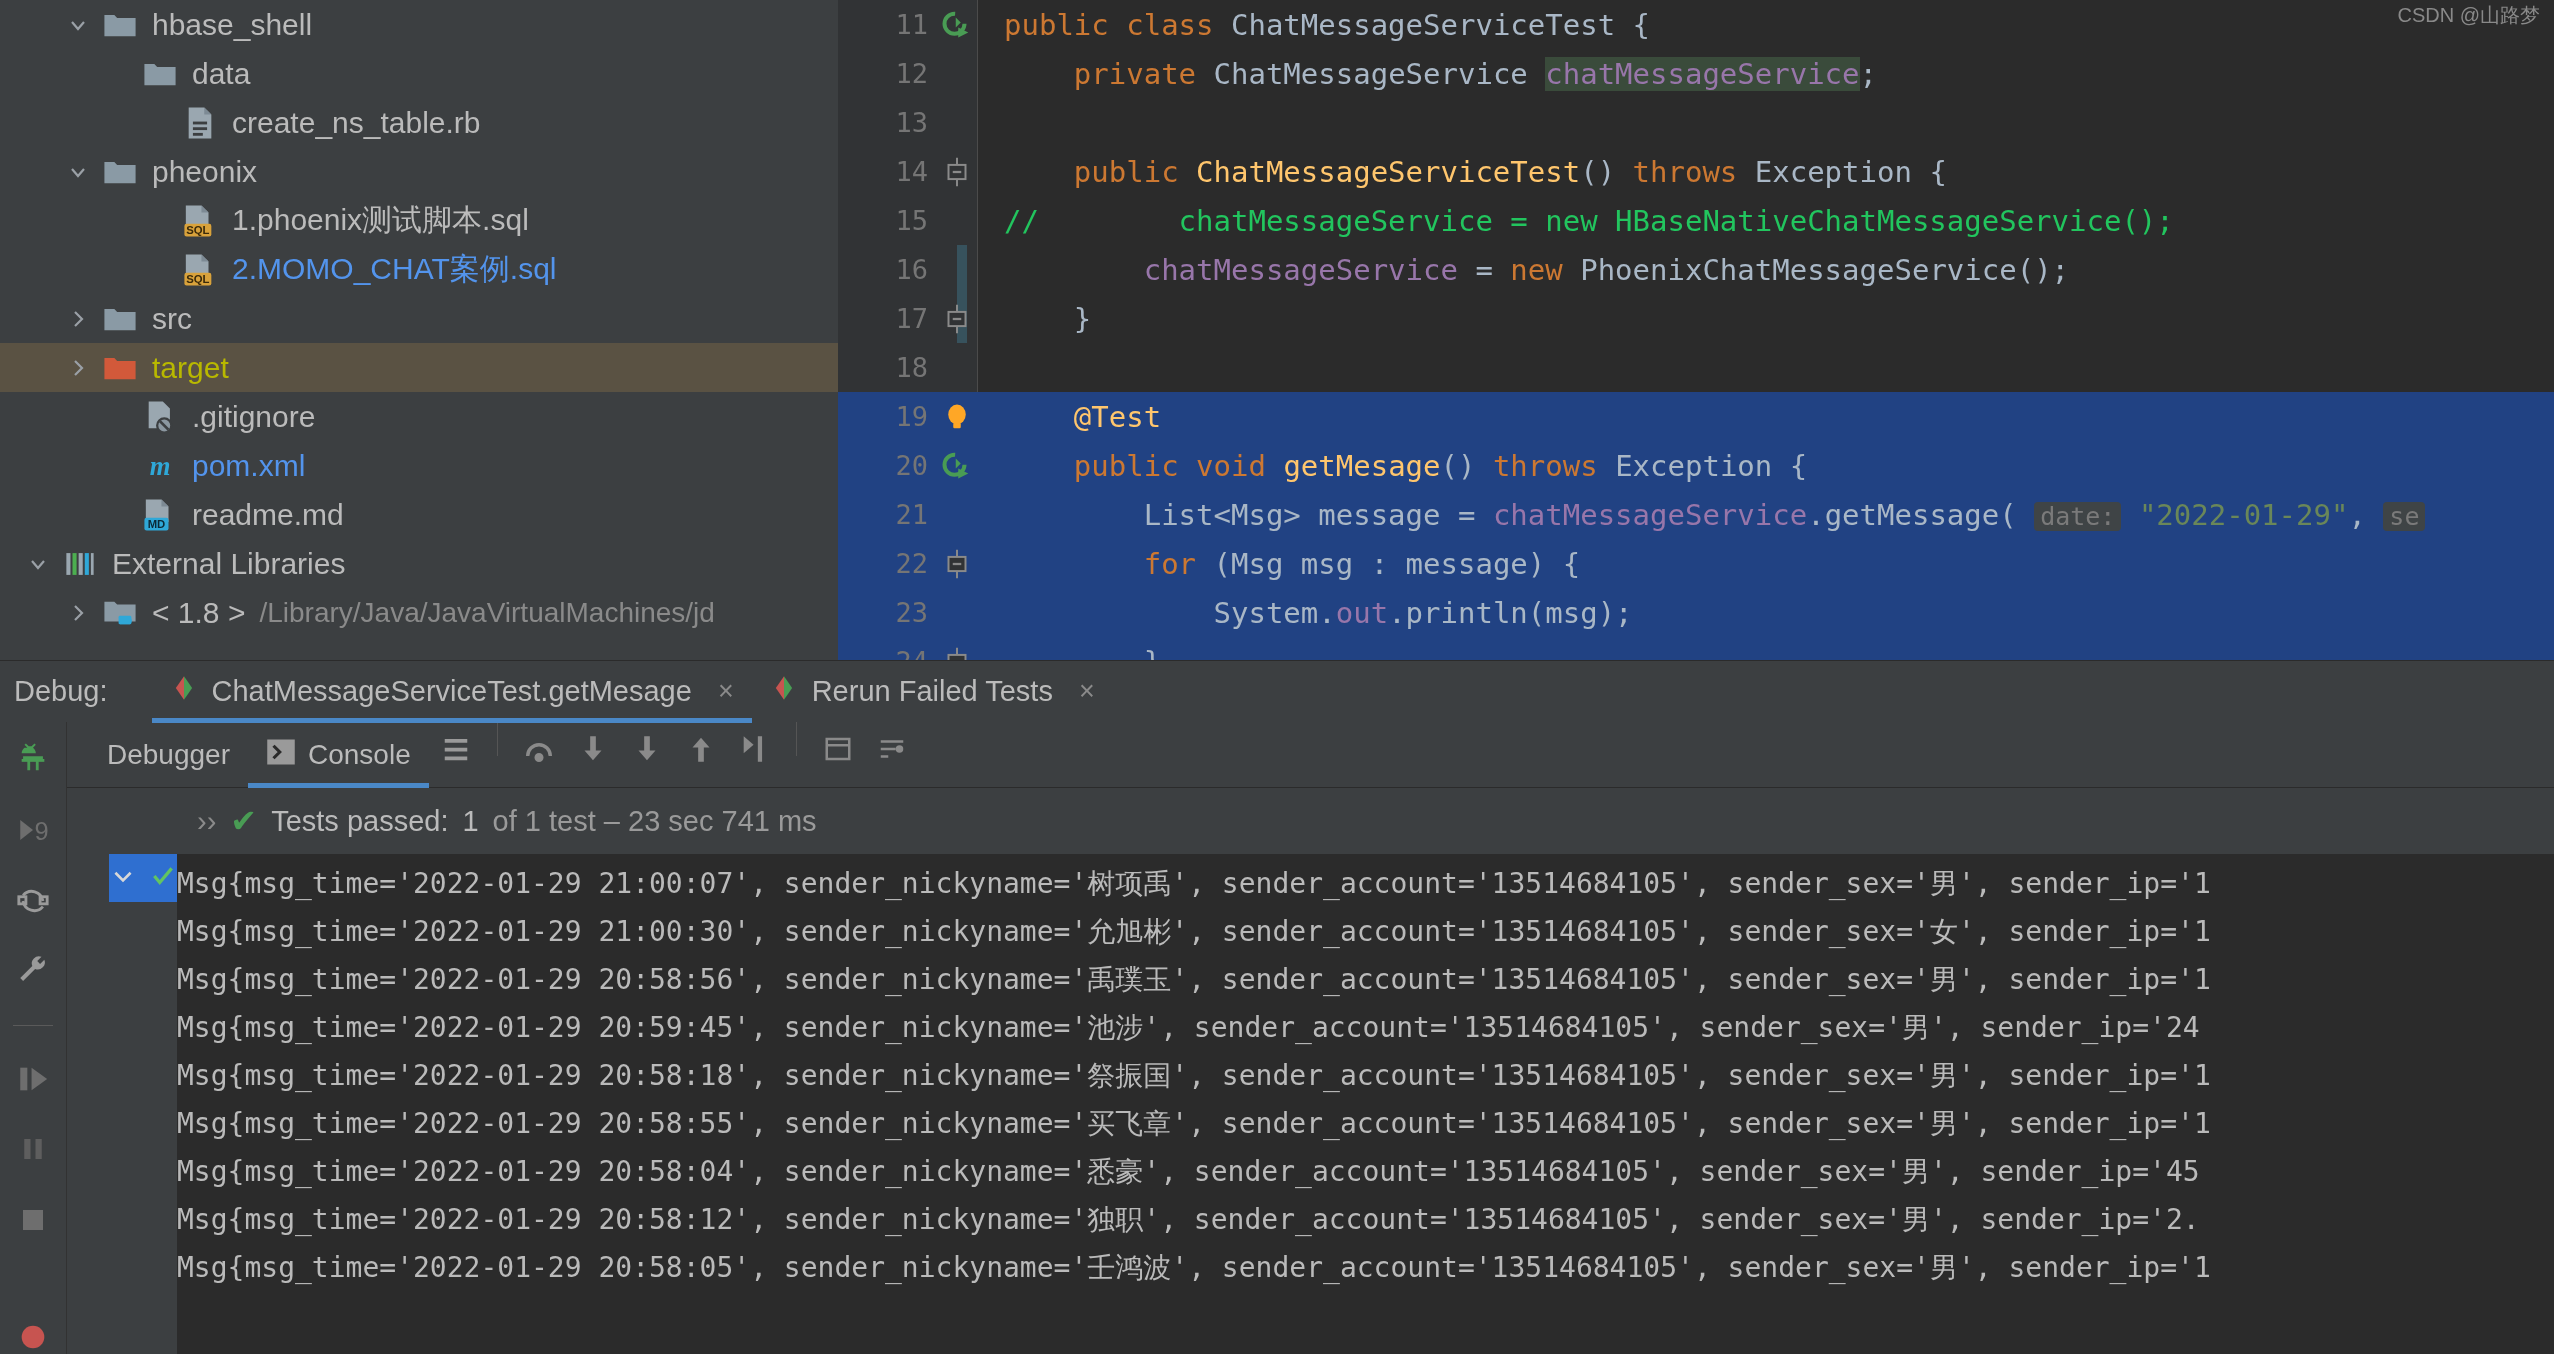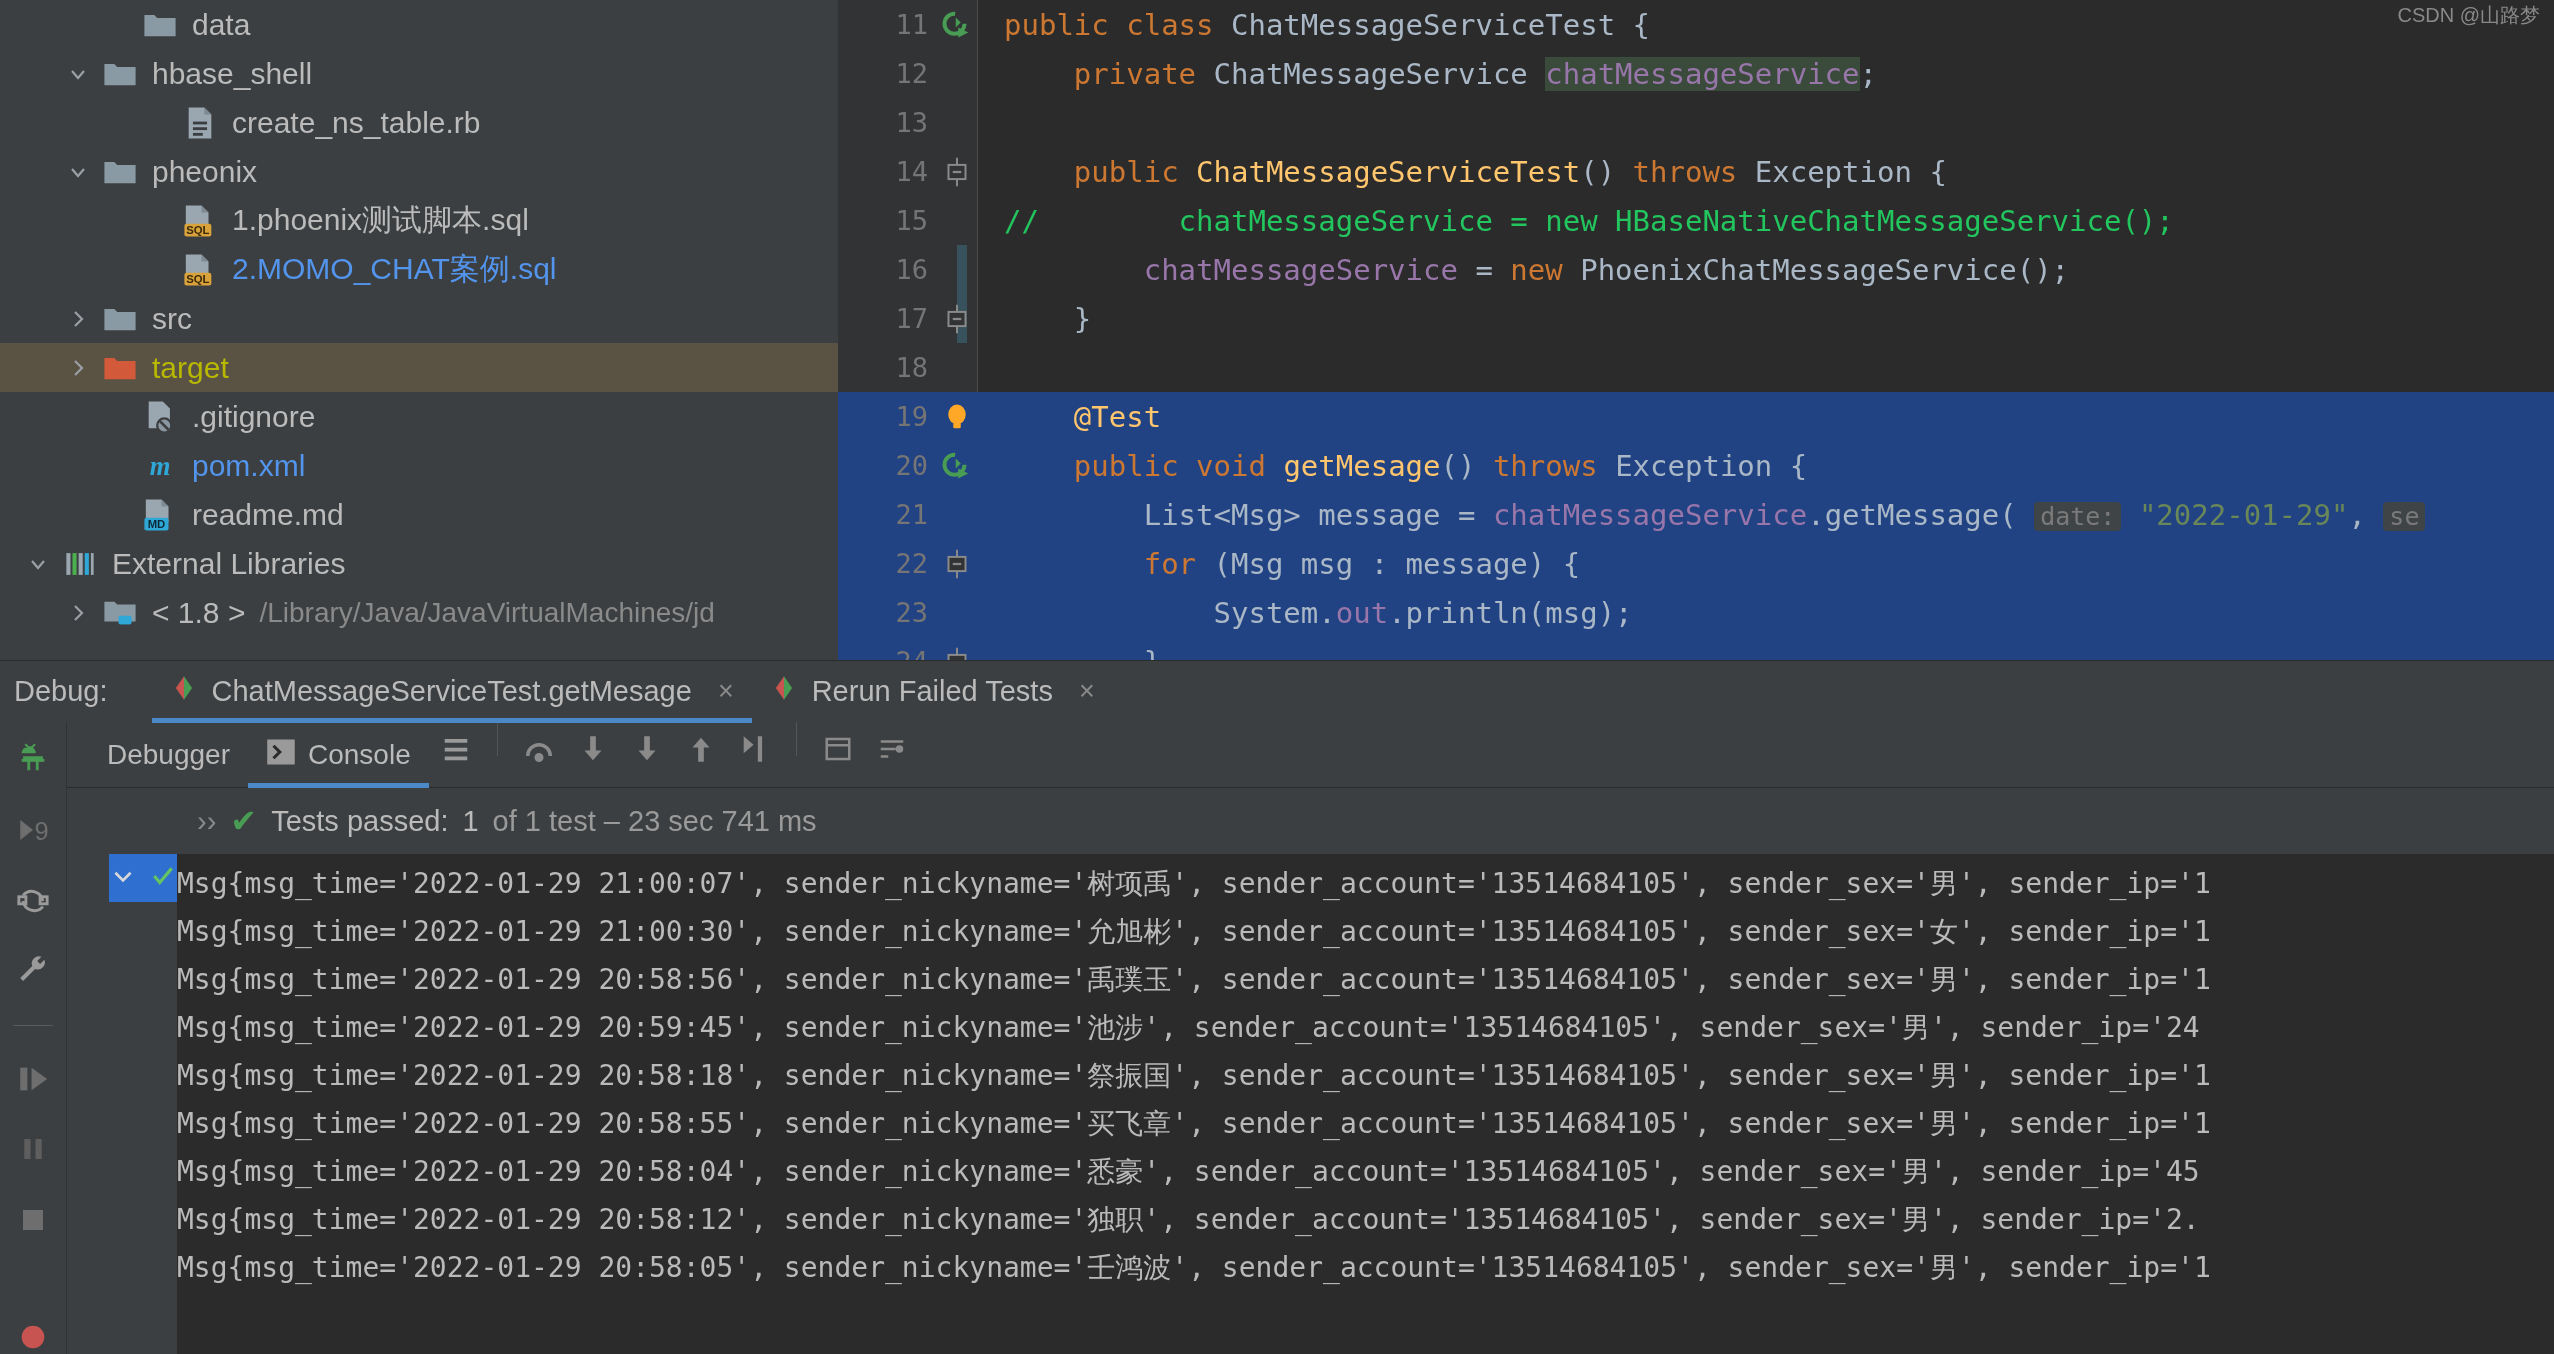--- a/index.html
+++ b/index.html
@@ -137,42 +137,42 @@
 </style>
 </head>
 <body>
 
 <div class="app">
 
   <div class="top-area">
 
     <div class="project-tree" id="tree">
         <div class="tree-row">
-          <span style="width:98px;flex:0 0 98px;"></span>
-          <span class="arrow"></span>
-          <span class="ico">
-            <svg width="34" height="30" viewBox="0 0 24 20" fill="#8a9aa5">
-              <path d="M1 3h7l2 2h13v13H1z"></path>
-            </svg>
-          </span>
-          <span class="label ">data</span>
-        </div>
-        <div class="tree-row">
           <span style="width:58px;flex:0 0 58px;"></span>
           <span class="arrow">
             <svg width="24" height="24" viewBox="0 0 24 24" fill="none" stroke="#9aa0a6" stroke-width="2.2">
               <path d="M6 9l6 7 6-7"></path>
             </svg>
           </span>
           <span class="ico">
             <svg width="34" height="30" viewBox="0 0 24 20" fill="#8a9aa5">
               <path d="M1 3h7l2 2h13v13H1z"></path>
             </svg>
           </span>
           <span class="label ">hbase_shell</span>
+        </div>
+        <div class="tree-row">
+          <span style="width:98px;flex:0 0 98px;"></span>
+          <span class="arrow"></span>
+          <span class="ico">
+            <svg width="34" height="30" viewBox="0 0 24 20" fill="#8a9aa5">
+              <path d="M1 3h7l2 2h13v13H1z"></path>
+            </svg>
+          </span>
+          <span class="label ">data</span>
         </div>
         <div class="tree-row">
           <span style="width:138px;flex:0 0 138px;"></span>
           <span class="arrow"></span>
           <span class="ico">
             <svg width="30" height="34" viewBox="0 0 20 24">
               <path d="M2 1h11l5 5v17H2z" fill="#9aa7b0"></path>
               <path d="M13 1l5 5h-5z" fill="#7d8a94"></path>
               <rect x="5" y="11" width="10" height="2" fill="#3c3f41"></rect>
               <rect x="5" y="15" width="10" height="2" fill="#3c3f41"></rect>

